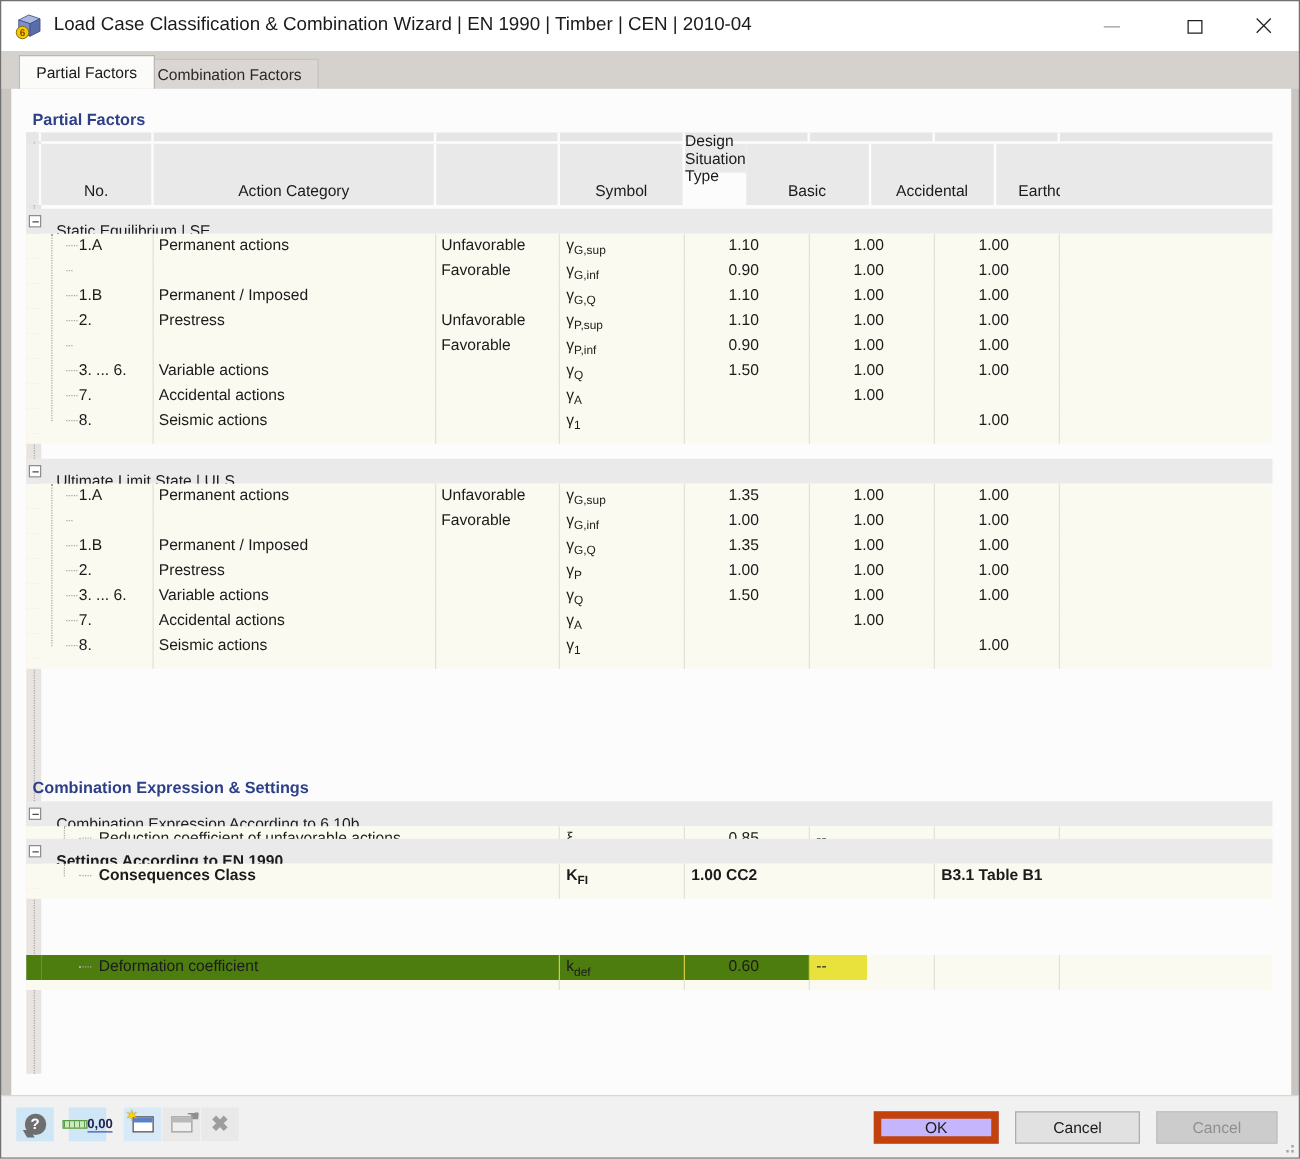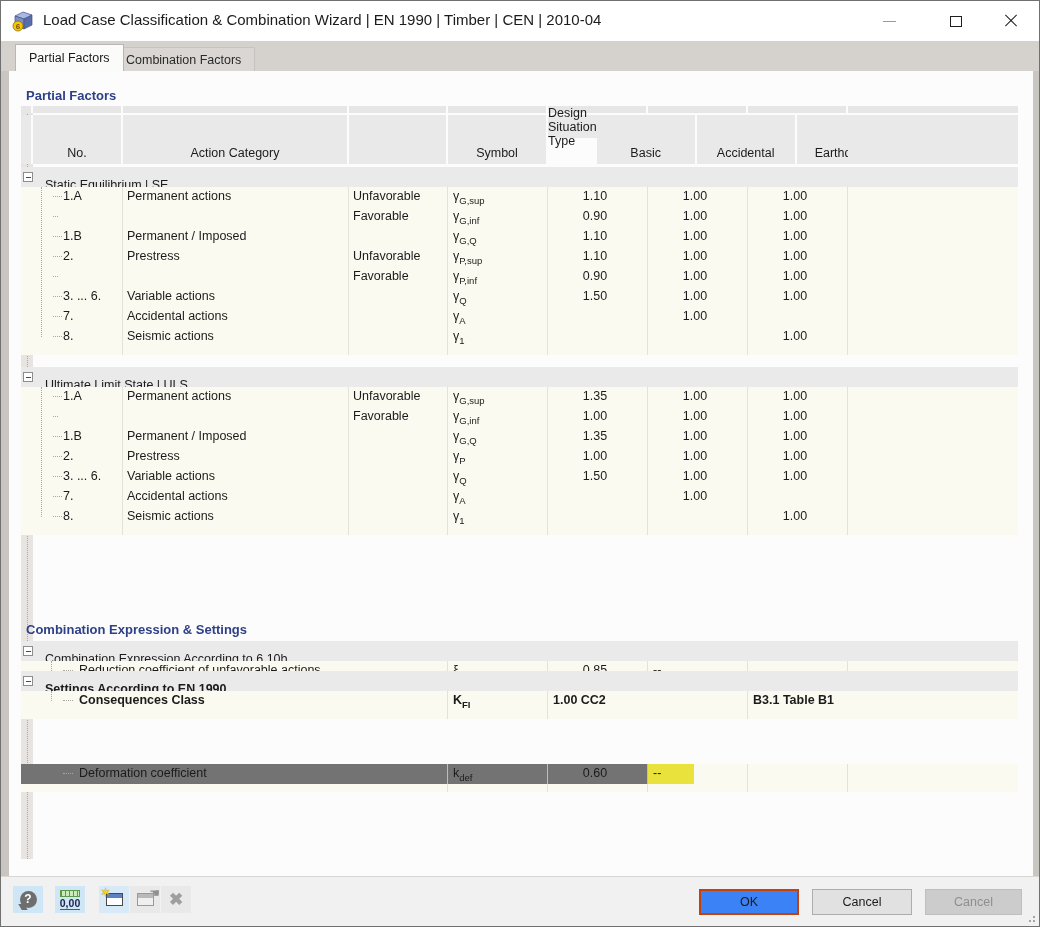--- a/index.html
+++ b/index.html
@@ -83,53 +83,53 @@
   .c-last { width:170px; }
   .c-label { width:415px; position:relative; padding-left:46px; }
   .c-label::before { content:""; position:absolute; left:30px; top:9px; width:10px; border-top:1px dotted #aaa8a4; }
   .c-valwide { width:200px; padding-left:5px; }
   .c-note { width:270px; padding-left:5px; }
   .c-note100 { width:100px; padding-left:5px; }
   sub.s { font-size:9.5px; }
 
   
   .hl-group { background:linear-gradient(90deg,#e9e23c 0,#e9e23c 673px,#eaeaea 673px) !important; }
-  .hl-cell { background:#737373; border-right-color:#d2ca41 !important; }
+  .hl-cell { background:#4d7c0f; border-right-color:#d2ca41 !important; }
   .hl-part { background:linear-gradient(90deg,#e9e23c 0,#e9e23c 46px,#fbfaf0 46px); }
 
   
   .footer { position:absolute; left:0; right:0; bottom:0; height:50px; background:#f1f1f1; border-top:1px solid #d9d7d4; }
   .toolbar { position:absolute; left:12px; top:9px; display:flex; }
   .tbtn { width:30px; height:27px; position:relative; display:flex; align-items:center; justify-content:center; }
   .tb-blue { background:#cfe6f7; }
   .tb-blue2 { background:#d8eaf8; }
   .tb-gray { background:#e9e9e9; }
   .sp12 { margin-right:12px; } .sp14 { margin-right:14px; } .sp1 { margin-right:1px; }
 
   .help-glyph { position:relative; width:17px; height:17px; background:#6e6e6e; border-radius:50%; }
   .help-glyph::before { content:"?"; position:absolute; left:0; right:0; top:1px; text-align:center; color:#ffffff; font-size:12px; font-weight:bold; }
   .help-glyph::after { content:""; position:absolute; left:0px; bottom:-2px; width:6px; height:6px; background:#6e6e6e; transform:skewX(30deg); }
 
-  .units-glyph { display:flex; flex-direction:column; align-items:center; }
+  .units-glyph { display:flex; flex-direction:row; align-items:center; }
   .units-ruler { width:20px; height:7px; background:#cdeabc; border:1px solid #5a9a4a;
     background-image:repeating-linear-gradient(90deg,#5a9a4a 0 1px,transparent 1px 4px); }
   .units-text { font-size:10.5px; font-weight:bold; color:#23234f; line-height:12px; border-bottom:1px solid #3a57a8; }
 
   .win-glyph { position:relative; width:17px; height:13px; border:1px solid #4a4a48; background:#ffffff; }
   .win-glyph::before { content:""; position:absolute; left:0; top:0; right:0; height:4px; background:#5b82c9; }
   .star-glyph { position:absolute; left:1px; top:0px; font-size:13px; color:#ffd400; text-shadow:0 0 1px #8a6d00; line-height:13px; }
   .win-glyph.gray { border-color:#9a9a9a; background:#efefef; }
   .win-glyph.gray::before { background:#b9b9b9; }
   .hand-glyph { position:absolute; right:0px; top:1px; font-size:12px; color:#8f8f8f; line-height:12px; }
   .x-glyph { font-size:17px; font-weight:bold; color:#9e9e9e; line-height:17px; }
 
   .dlg-buttons { position:absolute; top:12px; right:17px; display:flex; }
   .dlg-btn { width:100px; height:26px; font-size:12.5px; font-family:"Liberation Sans",sans-serif;
              display:flex; align-items:center; justify-content:center; }
-  .btn-ok { background:#3b82f6; border:2px solid #c2410c; margin-right:13px; }
+  .btn-ok { background:#c4b5fd; border:6px solid #c2410c; margin-right:13px; }
   .btn-cancel { background:#e1e1e1; border:1px solid #adadad; margin-right:13px; }
   .btn-apply { width:97px; background:#cccccc; border:1px solid #bfbfbf; color:#8f8f8f; }
 
   .resize-grip { position:absolute; right:4px; bottom:4px; width:10px; height:10px; }
   .resize-grip::before { content:""; position:absolute; right:0; bottom:0; width:2px; height:2px;
       background:#a7a5a2; box-shadow:-4px 0 #a7a5a2, 0 -4px #a7a5a2; }
 </style>
 </head>
 <body>
 

